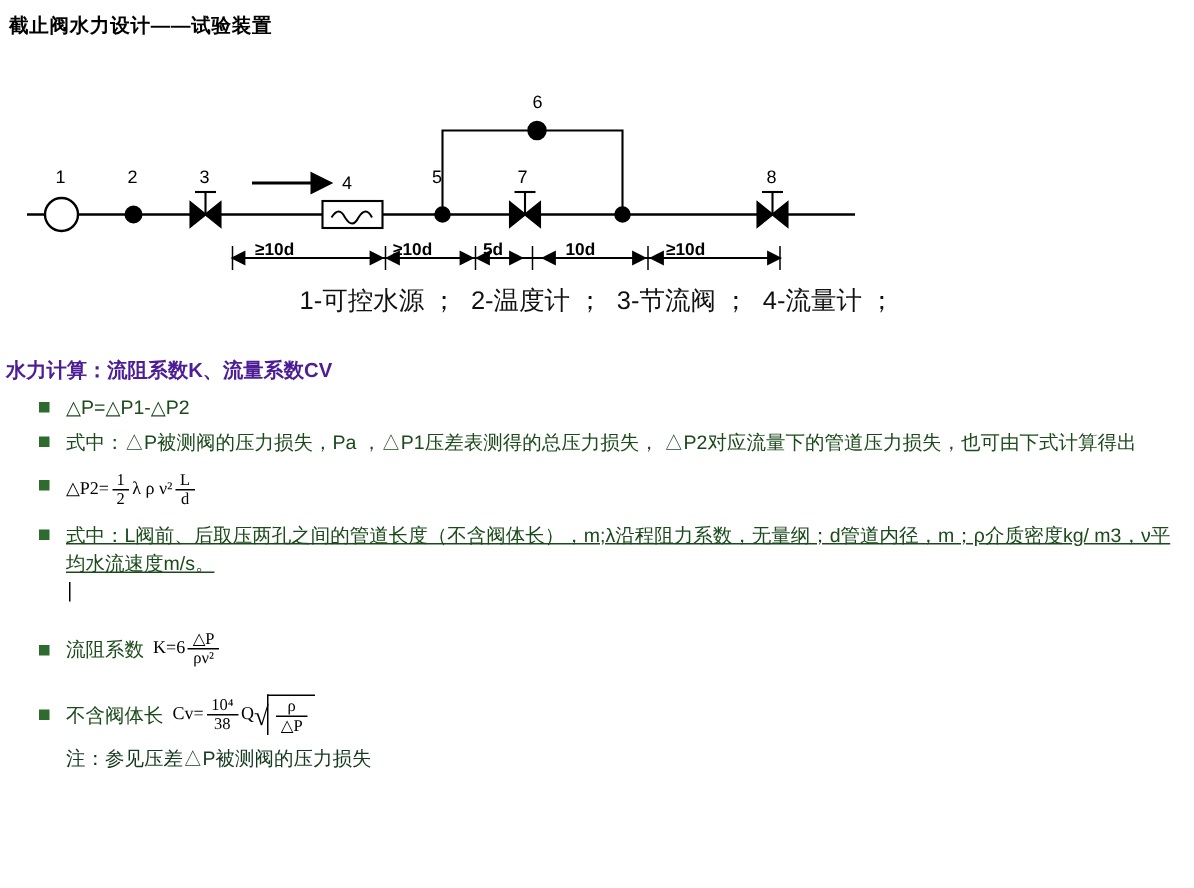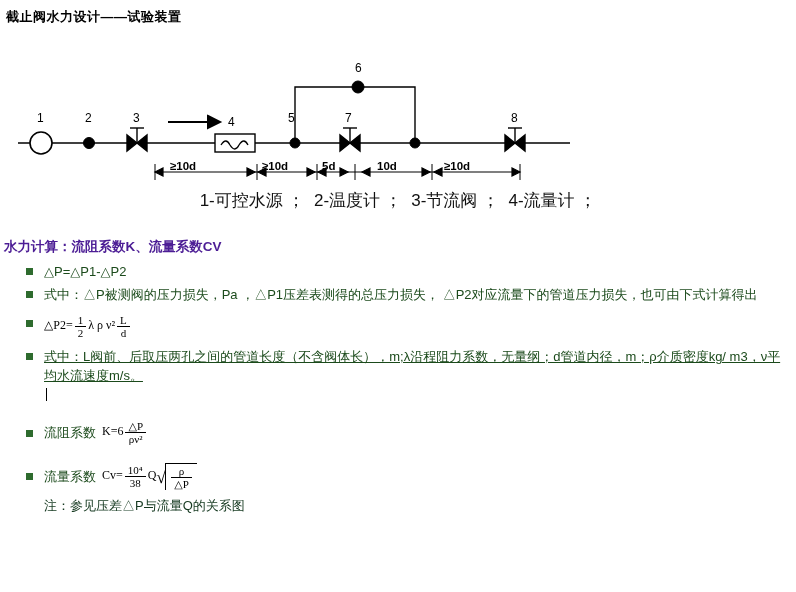--- a/index.html
+++ b/index.html
@@ -283,26 +283,26 @@
         <span class="inline-label">流阻系数</span>
         <span class="formula">
           <span>K=6</span><span class="frac"><span class="num">△P</span><span class="den">ρν²</span></span>
         </span>
       </span>
     </div>
 
     <div class="bullet-row" style="padding-top:14px;">
       <span class="sq" style="top:24px;"></span>
       <span class="row-flex">
-        <span class="inline-label">流量系数</span>
+        <span class="inline-label">不含阀体长</span>
         <span class="formula">
           <span>Cv=</span><span class="frac"><span class="num">10⁴</span><span class="den">38</span></span><span>Q</span><span class="radical">√</span><span class="sqrt"><span class="frac"><span class="num">ρ</span><span class="den">△P</span></span></span>
         </span>
       </span>
     </div>
 
 
     <div class="bullet-row" style="padding-left:40px; padding-top:2px;">
-      <span class="bullet-text note">注：参见压差△P与流量Q的关系图</span>
+      <span class="bullet-text note">注：参见压差△P被测阀的压力损失</span>
     </div>
 
   </div>
 </div>
 
 </body></html>

